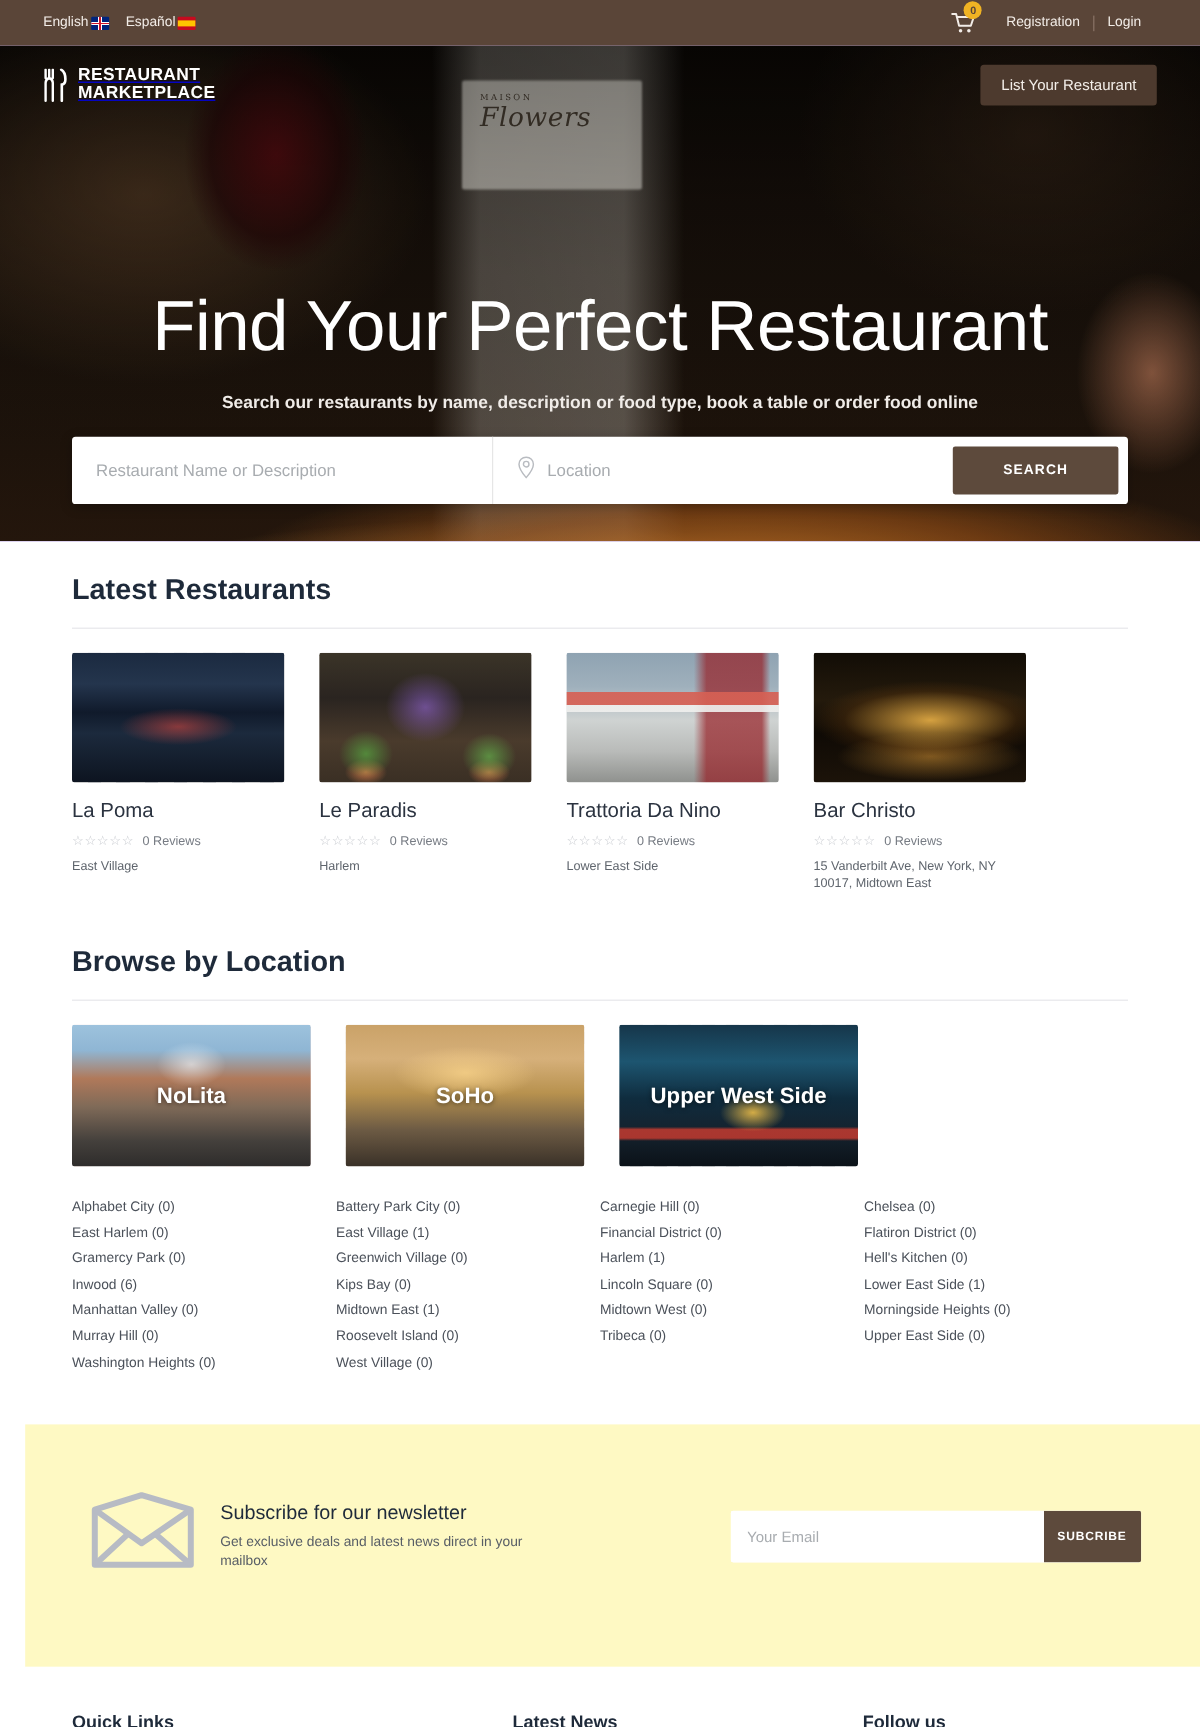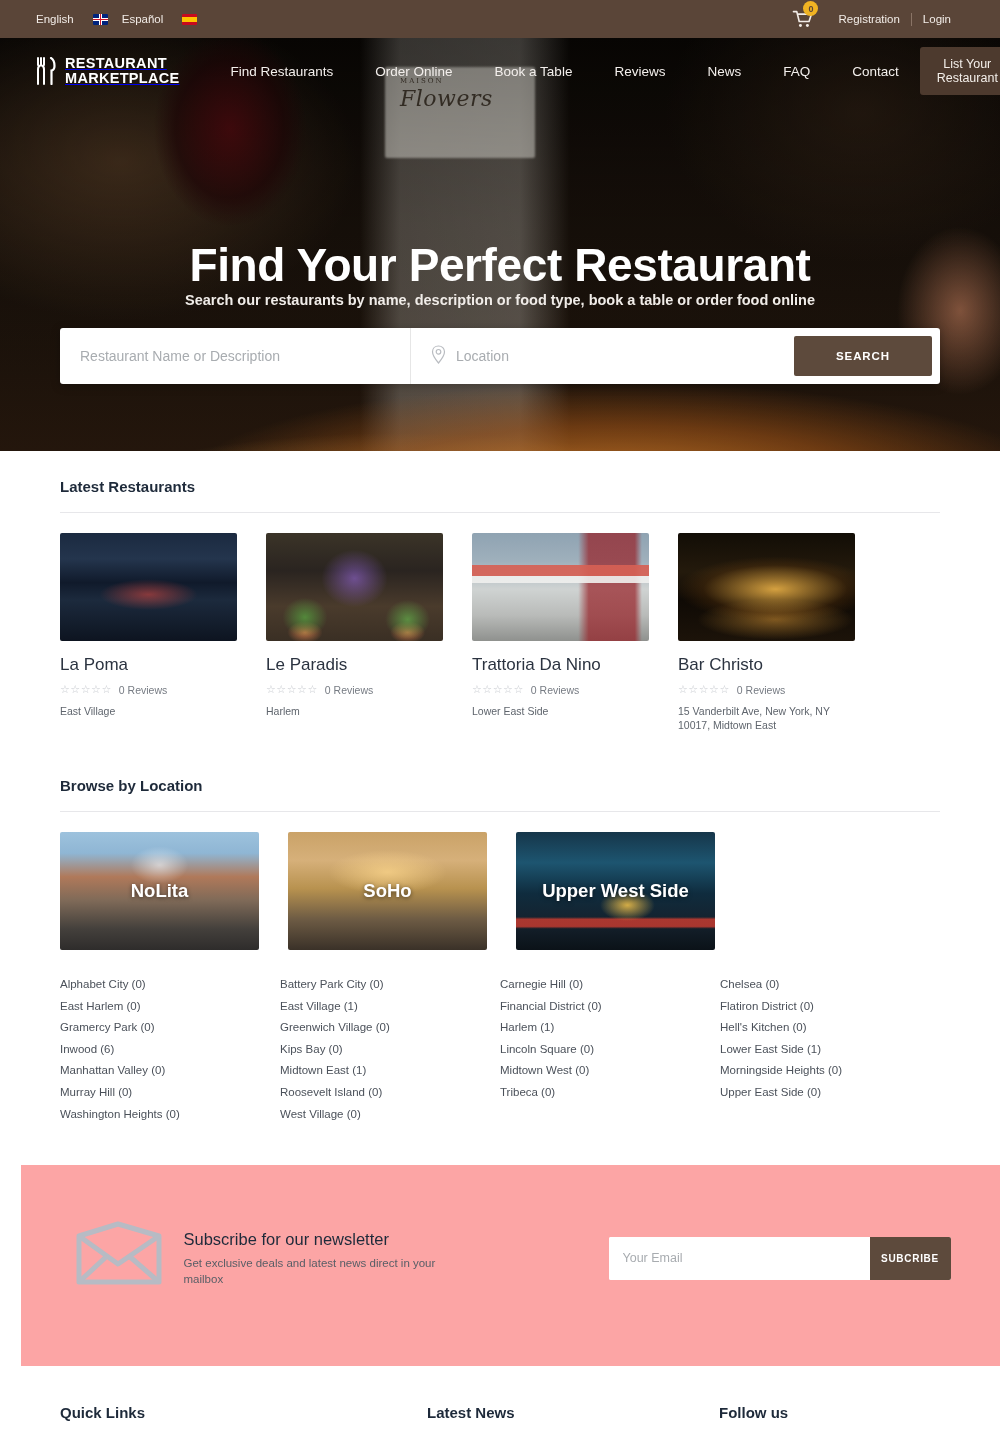--- a/index.html
+++ b/index.html
@@ -18,21 +18,21 @@
     display: flex;
     align-items: center;
     padding: 0 38px 0 36px;
     font-size: 11.5px;
     color: #efe8e2;
     position: relative;
     z-index: 30;
   }
   .lang-group { display: flex; align-items: center; gap: 14px; }
   .lang {
-    display: flex; align-items: flex-end; gap: 19px;
+    display: flex; align-items: flex-end; gap: 2px;
     color: #f2ece7; text-decoration: none; font-size: 11.5px;
   }
   .flag { width: 15px; height: 11px; display: inline-block; border-radius: 1px; position: relative; overflow: hidden; }
   .flag-uk { background:#00247d; }
   .flag-uk:before {
     content:""; position:absolute; inset:0;
     background:
       linear-gradient(to bottom, transparent 40%, #fff 40%, #fff 60%, transparent 60%),
       linear-gradient(to right, transparent 40%, #fff 40%, #fff 60%, transparent 60%);
   }
@@ -130,22 +130,22 @@
     font-family:"Liberation Sans", sans-serif;
     cursor:pointer;
   }
 
   
   .hero-content {
     position:absolute; left:0; right:0; top:200px;
     z-index: 15; text-align:center;
   }
   .hero-title {
-    color:#fff; font-size:46px; font-weight:bold;
-    letter-spacing:-0.4px; margin-bottom:0;
+    color:#fff; font-size:59px; font-weight:normal;
+    letter-spacing:-0.4px; margin-bottom:22px;
   }
   .hero-sub { color:#f0ece8; font-size:14.5px; margin-bottom:20px; font-weight:600; }
   .search-bar {
     width: 880px; margin: 0 auto;
     background:#fff; border-radius:3px;
     display:flex; align-items:stretch; height:56px;
     box-shadow: 0 2px 10px rgba(0,0,0,0.25);
   }
   .search-field {
     flex: 1 1 auto; display:flex; align-items:center;
@@ -164,21 +164,21 @@
     flex:0 0 138px; margin:8px; border:none; border-radius:2px;
     background:#5d4a3c; color:#fff;
     font-size:11.5px; font-weight:bold; letter-spacing:0.9px;
     cursor:pointer; font-family:"Liberation Sans", sans-serif;
   }
 
   
   .container { width: 880px; margin: 0 auto; }
   .section { padding-top: 27px; }
   .sec-title {
-    font-size: 15px; color:#1e2a3a; font-weight:bold;
+    font-size: 24px; color:#1e2a3a; font-weight:bold;
     padding-bottom: 17px;
     border-bottom: 1px solid #e7e7ea;
     margin-bottom: 20px;
   }
 
   
   .rest-grid { display:flex; gap:29px; }
   .rest-card { width: 177px; }
   .rest-img {
     width:177px; height:108px; border-radius:2px;
@@ -204,21 +204,21 @@
   }
   .loc-lists { display:flex; gap:21px; margin-top:24px; }
   .loc-col { width:199px; }
   .loc-link {
     display:block; font-size:11.5px; color:#4b515a;
     text-decoration:none; line-height:21.6px;
   }
 
   
   .newsletter {
-    background:#fca5a5; margin-top:40px;
+    background:#fef9c3; margin-top:40px;
     padding: 55px 0 70px;
     margin-left: 21px;
   }
   .nl-inner { width: 880px; margin:0 auto; display:flex; align-items:center; }
   .nl-env { width:95px; flex:0 0 95px; margin-right:18px; }
   .nl-texts { flex: 0 0 265px; }
   .nl-h { font-size:16.5px; color:#1e2a3a; margin-bottom:6px; }
   .nl-p { font-size:11.5px; color:#585e66; line-height:16px; }
   .nl-form {
     margin-left:auto; display:flex; width:342px; height:43px;
@@ -294,29 +294,20 @@
             <path d="M2 1 L2 8 M5 1 L5 8 M8 1 L8 8 M5 8 Q2 9 2 12 L2 27 M5 8 Q8 9 8 12 L8 27" stroke="#fff" stroke-width="2" fill="none" stroke-linecap="round"></path>
             <path d="M15 1 Q18.5 3 18.5 9 Q18.5 13 15.5 13.5 L15.5 27" stroke="#fff" stroke-width="2.2" fill="none" stroke-linecap="round"></path>
           </svg>
         </span>
         <span class="logo-text">
           <span>RESTAURANT</span><br>
           <span>MARKETPLACE</span>
         </span>
       </a>
 
-      <div class="nav-links">
-        <a class="nav-link" href="#">Find Restaurants</a>
-        <a class="nav-link" href="#">Order Online</a>
-        <a class="nav-link" href="#">Book a Table</a>
-        <a class="nav-link" href="#">Reviews</a>
-        <a class="nav-link" href="#">News</a>
-        <a class="nav-link" href="#">FAQ</a>
-        <a class="nav-link" href="#">Contact</a>
-      </div>
 
       <button class="btn-list">List Your Restaurant</button>
     </div>
 
     <div class="hero-content">
       <h1 class="hero-title">Find Your Perfect Restaurant</h1>
       <p class="hero-sub">Search our restaurants by name, description or food type, book a table or order food online</p>
 
       <div class="search-bar">
         <div class="search-field">

